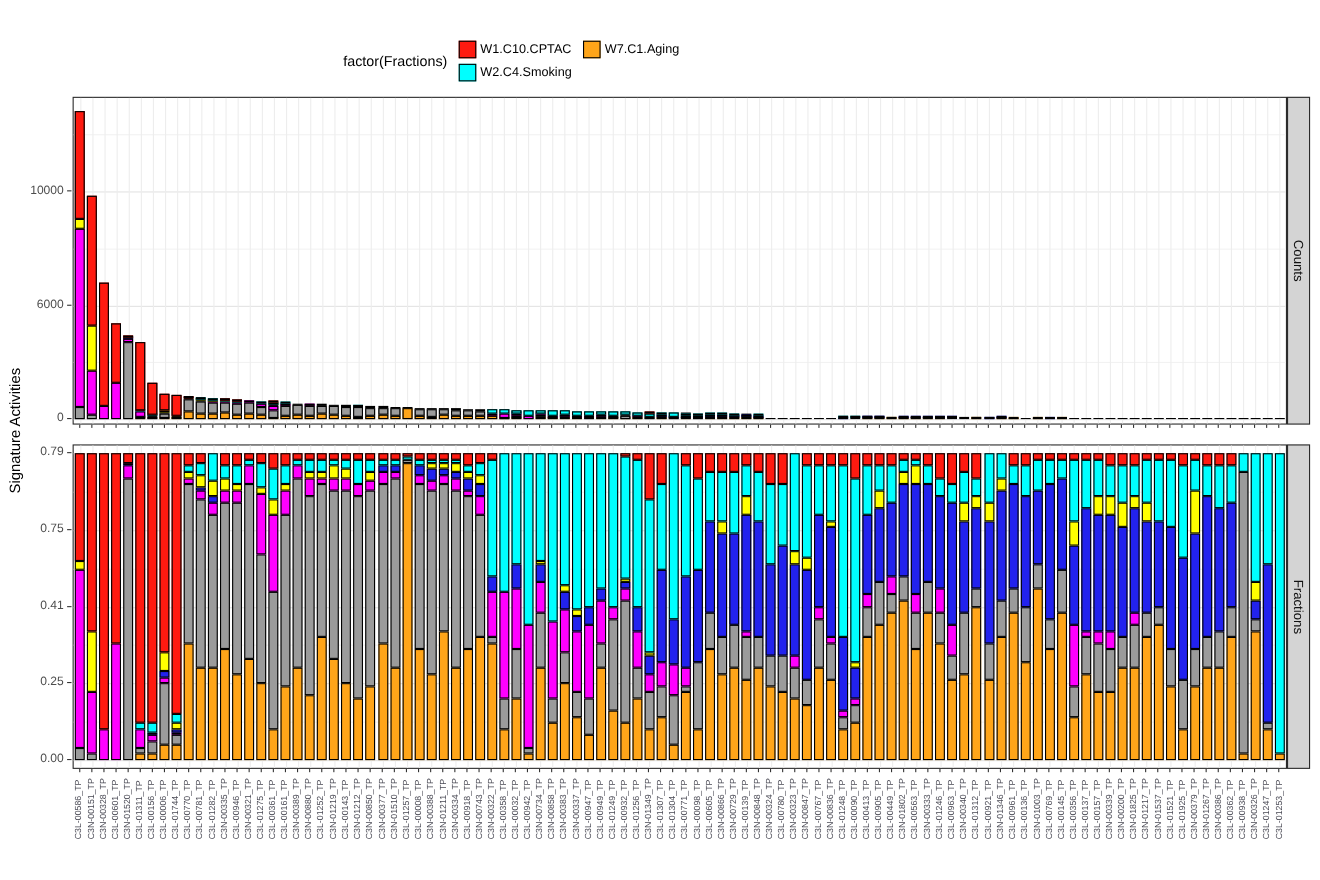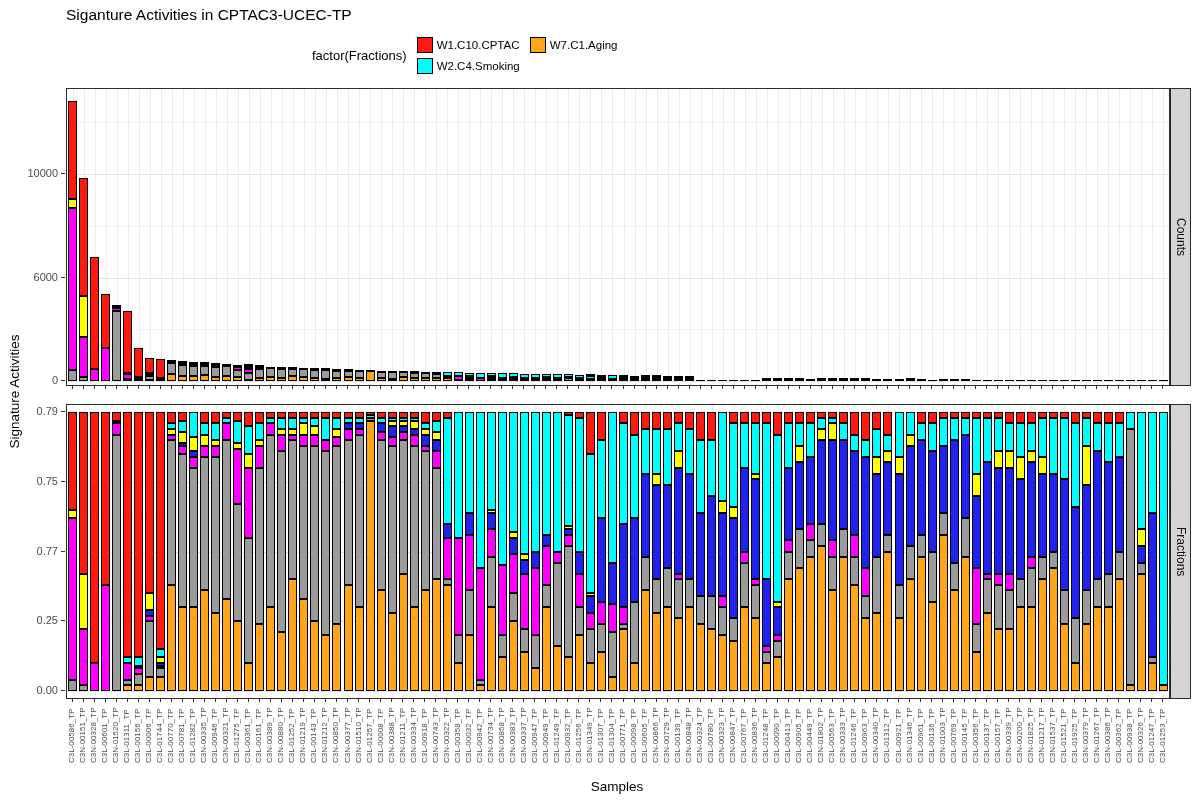--- a/index.html
+++ b/index.html
@@ -30,21 +30,20 @@
   .xlabel{position:absolute;font-size:8px;color:#4a4a55;}
   .xlabel span{display:inline-block;white-space:nowrap;transform:rotate(-90deg);transform-origin:0 0;line-height:9px;}
   .x-axis-title{position:absolute;left:66px;width:1102px;top:779px;text-align:center;font-size:13.5px;color:#000;}
   .y-axis-title{position:absolute;left:-66px;top:384px;width:160px;text-align:center;
     transform:rotate(-90deg);font-size:13.5px;color:#000;}
 </style>
 </head>
 <body>
 
 <div id="figure">
-  <div class="chart-title">Siganture Activities in CPTAC3-UCEC-TP</div>
 
   <div class="legend">
     <div class="lg-title">factor(Fractions)</div>
     <div class="lg-cols" id="lg-cols">
         <div class="lg-col">
           <div class="lg-entry">
             <span class="lg-key" style="background: rgb(255, 26, 16);"></span>
             <span class="lg-label">W1.C10.CPTAC</span>
           </div>
           <div class="lg-entry">
@@ -1137,21 +1136,20 @@
       <div class="seg" style="left: 1091.98px; width: 9.02px; bottom: 12.892px; height: 272.783px; background: rgb(0, 255, 255);"></div>
     </div>
 
   <div class="strip" style="top:88px;height:298px;">
     <span>Counts</span>
   </div>
   <div class="strip" style="top:404px;height:295px;">
     <span>Fractions</span>
   </div>
 
-  <div class="x-axis-title">Samples</div>
   <div class="y-axis-title">Signature Activities</div>
 
   <div id="decorations">
       <div class="xtick" style="left: 71.51px; top: 386px;"></div>
       <div class="xtick" style="left: 82.53px; top: 386px;"></div>
       <div class="xtick" style="left: 93.55px; top: 386px;"></div>
       <div class="xtick" style="left: 104.57px; top: 386px;"></div>
       <div class="xtick" style="left: 115.59px; top: 386px;"></div>
       <div class="xtick" style="left: 126.61px; top: 386px;"></div>
       <div class="xtick" style="left: 137.63px; top: 386px;"></div>
@@ -1352,21 +1350,21 @@
       <div class="xtick" style="left: 1118.41px; top: 699px;"></div>
       <div class="xtick" style="left: 1129.43px; top: 699px;"></div>
       <div class="xtick" style="left: 1140.45px; top: 699px;"></div>
       <div class="xtick" style="left: 1151.47px; top: 699px;"></div>
       <div class="xtick" style="left: 1162.49px; top: 699px;"></div>
       <div class="ytick" style="left: 61px; top: 689.675px;"></div>
       <div class="yticklabel" style="left: 14px; top: 683.675px;">0.00</div>
       <div class="ytick" style="left: 61px; top: 620.087px;"></div>
       <div class="yticklabel" style="left: 14px; top: 614.087px;">0.25</div>
       <div class="ytick" style="left: 61px; top: 550.5px;"></div>
-      <div class="yticklabel" style="left: 14px; top: 544.5px;">0.77</div>
+      <div class="yticklabel" style="left: 14px; top: 544.5px;">0.41</div>
       <div class="ytick" style="left: 61px; top: 480.913px;"></div>
       <div class="yticklabel" style="left: 14px; top: 474.913px;">0.75</div>
       <div class="ytick" style="left: 61px; top: 411.325px;"></div>
       <div class="yticklabel" style="left: 14px; top: 405.325px;">0.79</div>
       <div class="xlabel" style="left: 67.01px; top: 763px;"><span>C3L-00586_TP</span></div>
       <div class="xlabel" style="left: 78.03px; top: 763px;"><span>C3N-00151_TP</span></div>
       <div class="xlabel" style="left: 89.05px; top: 763px;"><span>C3N-00328_TP</span></div>
       <div class="xlabel" style="left: 100.07px; top: 763px;"><span>C3L-00601_TP</span></div>
       <div class="xlabel" style="left: 111.09px; top: 763px;"><span>C3N-01520_TP</span></div>
       <div class="xlabel" style="left: 122.11px; top: 763px;"><span>C3L-01311_TP</span></div>

